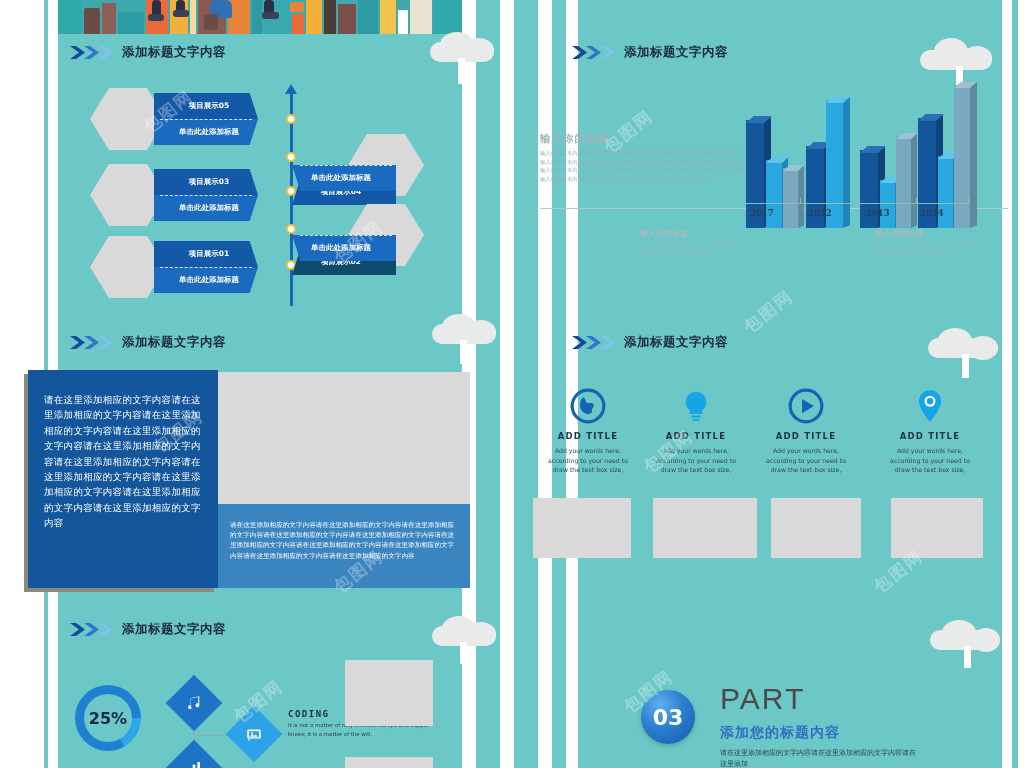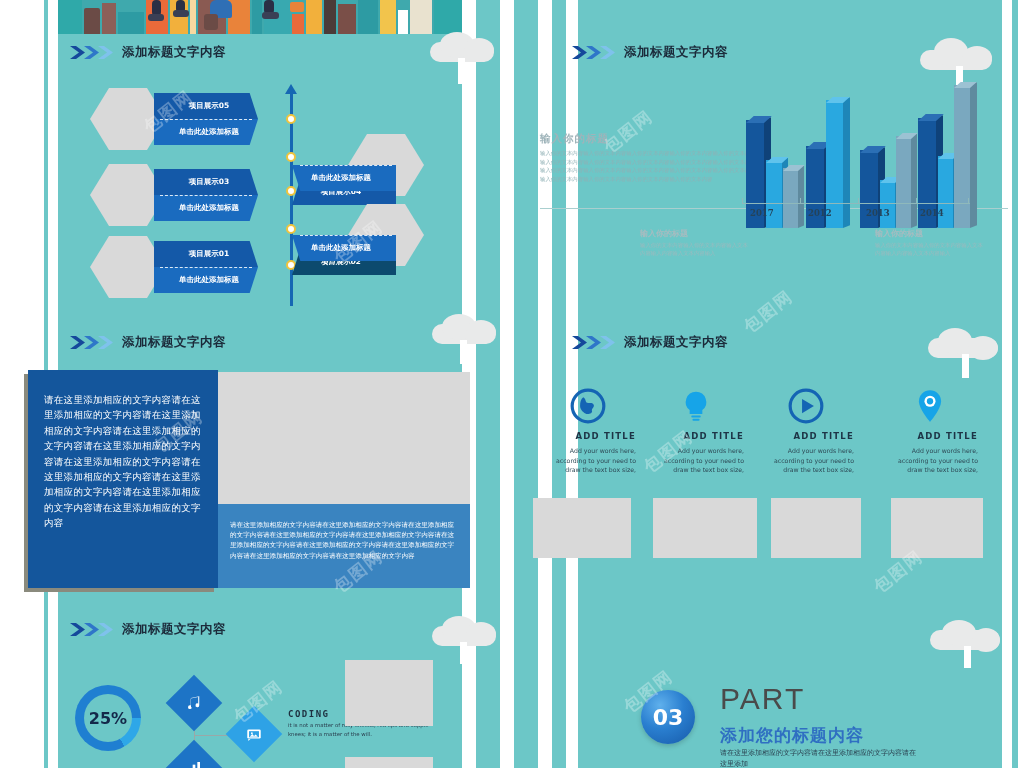--- a/index.html
+++ b/index.html
@@ -106,37 +106,37 @@
   .bar{position:absolute;bottom:0;}
   .bar .face{position:absolute;bottom:0;left:0;width:100%;}
   .bar .side{position:absolute;bottom:0;}
   .bar .topf{position:absolute;}
   .xaxis{position:absolute;background:#8fb9bb;height:1px;}
   .xtick{position:absolute;background:#8fb9bb;width:1px;height:5px;}
   .xlab{position:absolute;font-size:8.5px;font-weight:bold;color:#24435a;
     font-family:"DejaVu Serif","Liberation Serif",serif;}
 
   
-  .icard{position:absolute;width:96px;text-align:right;}
+  .icard{position:absolute;width:96px;text-align:center;}
   .icard .iwrap{height:42px;display:flex;align-items:center;justify-content:center;}
   .icard .ttl{margin-top:4px;font-size:8.5px;font-weight:bold;color:#1d3446;letter-spacing:1.2px;
     font-family:"DejaVu Sans","Liberation Sans",sans-serif;}
   .icard .bdy{margin-top:5px;font-size:6.2px;line-height:9.6px;color:#2e4a56;
     font-family:"DejaVu Sans","Liberation Sans",sans-serif;}
 
   
   .pbadge{position:absolute;width:54px;height:54px;border-radius:50%;
     background:radial-gradient(circle at 35% 28%, #5fb0ec 0%, #2a7fd0 45%, #1659a8 100%);
     display:flex;align-items:center;justify-content:center;
     color:#fff;font-size:22px;font-weight:bold;
     font-family:"DejaVu Sans","Liberation Sans",sans-serif;
     box-shadow:0 2px 5px rgba(0,0,0,.18);}
   .ptitle{position:absolute;font-size:30px;color:#4a4a4a;letter-spacing:2px;
     font-family:"Liberation Sans",sans-serif;}
-  .psub{position:absolute;font-size:17px;font-weight:bold;color:#2f6fc2;letter-spacing:1px;
+  .psub{position:absolute;font-size:14px;font-weight:bold;color:#2f6fc2;letter-spacing:1px;
     font-family:"DejaVu Sans","Liberation Sans",sans-serif;}
   .pbody{position:absolute;font-size:7px;line-height:11px;color:#2a4150;width:200px;
     font-family:"DejaVu Sans","Liberation Sans",sans-serif;}
 
   
   .wm{position:absolute;color:rgba(255,255,255,.30);font-size:17px;font-weight:bold;
       transform:rotate(-38deg);user-select:none;pointer-events:none;letter-spacing:2px;
       font-family:"DejaVu Sans","Liberation Sans",sans-serif;}
 </style>
 </head>

